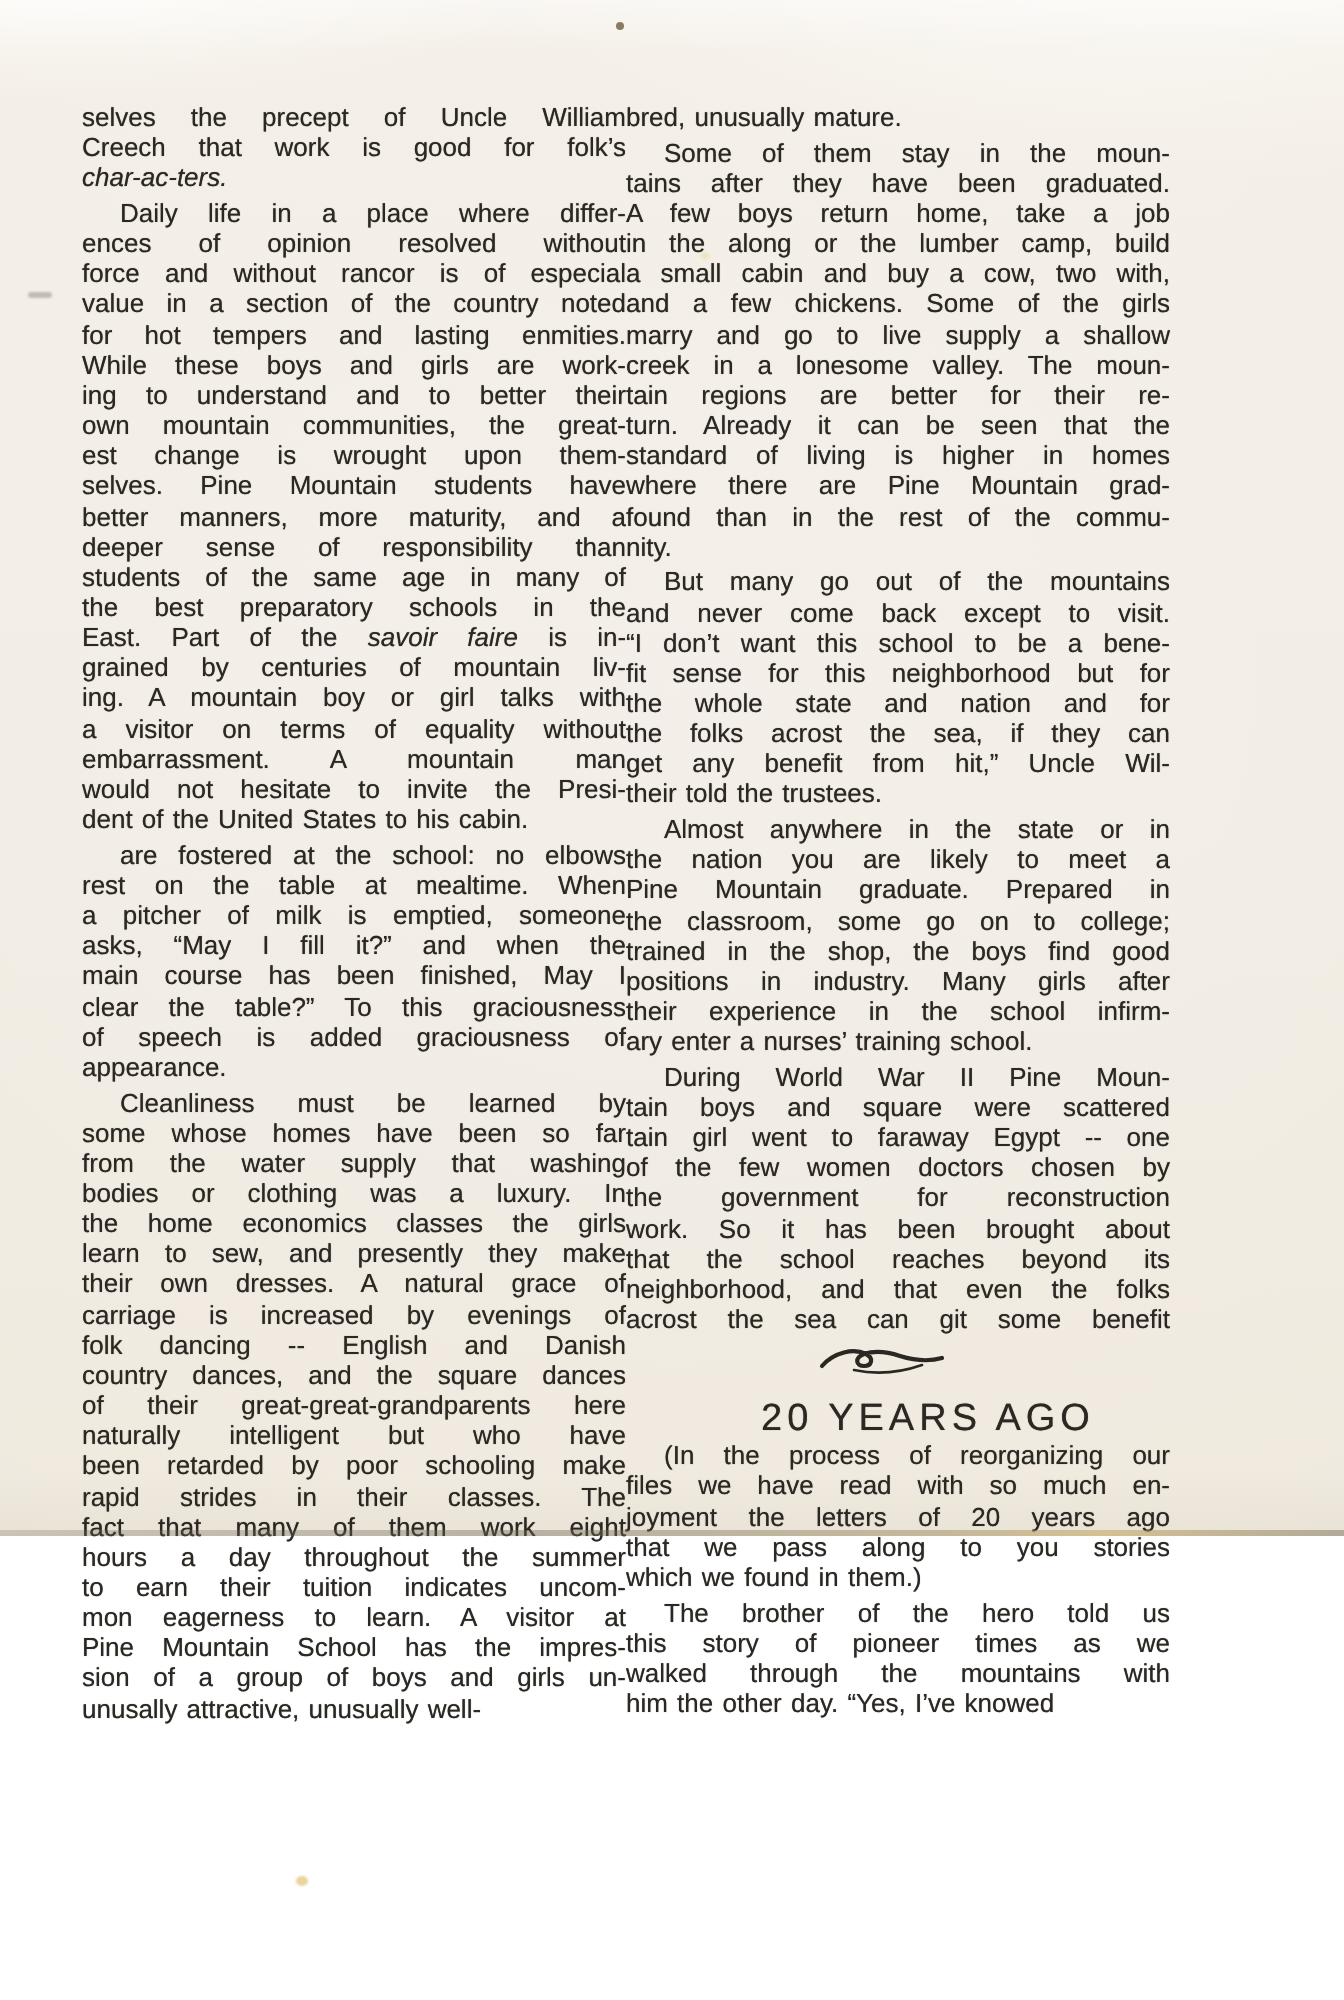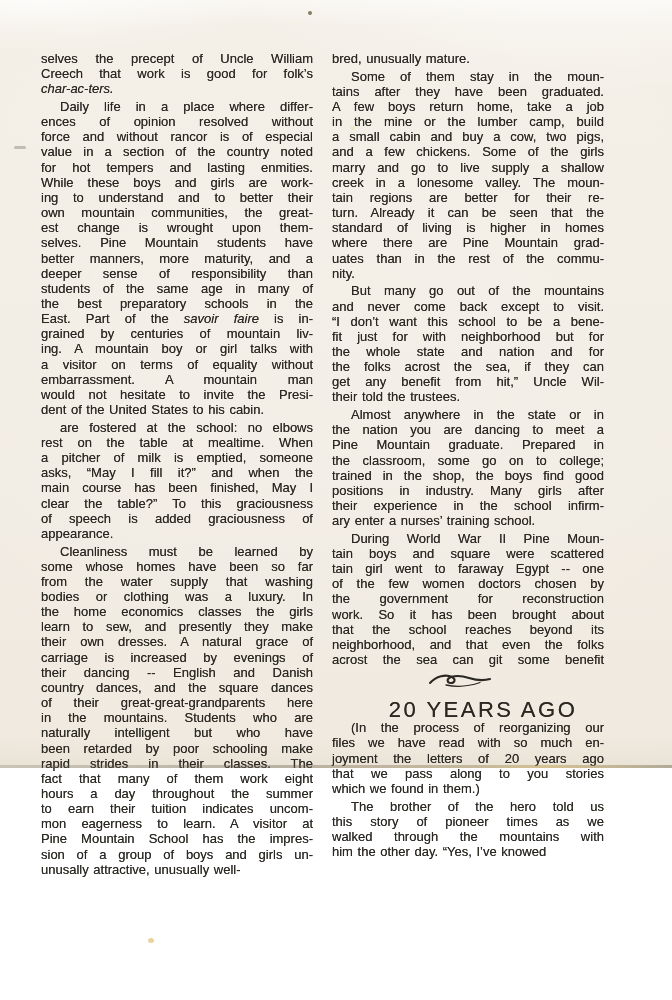--- a/index.html
+++ b/index.html
@@ -9,37 +9,37 @@
     background:
       radial-gradient(ellipse 520px 160px at 88% -2%, rgba(255,255,255,.55), rgba(255,255,255,0) 70%),
       radial-gradient(ellipse 300px 70px at 6% 0%, rgba(255,255,255,.6), rgba(255,255,255,0) 75%),
       radial-gradient(ellipse 900px 700px at 50% 45%, rgba(255,255,255,.18), rgba(0,0,0,0) 80%),
       linear-gradient(180deg,#f3eee5 0%,#f1ece3 55%,#efe9de 96%,#e9e2d5 100%);
     font-family:Liberation Sans, sans-serif;
     color:#2b2823;
   }
   .col{position:absolute;top:51px;font-size:13px;line-height:15.15px;}
   .col-left{left:41px;width:272px;}
-  .col-right{left:332px;width:272px;}
+  .col-right{left:313px;width:272px;}
   .para{margin:0 0 2.5px 0;}
   .para.indent > .line:first-child{padding-left:19px;}
   .line{
     text-align:justify;
     text-align-last:justify;
     white-space:nowrap;
     word-spacing:1px;
     text-shadow:0 0 .4px rgba(43,40,35,.75);
   }
   .line.last{text-align-last:left;}
   .line i{font-style:italic;}
   .ornament{display:flex;justify-content:center;height:16px;margin:5px 0 0 -16px;}
   .ornament svg{display:block;}
   .heading{
     text-align:center;margin:12px 0 0 30px;
-    font-size:22px;line-height:20px;letter-spacing:2.5px;
+    font-size:19px;line-height:20px;letter-spacing:2.5px;
     white-space:nowrap;text-shadow:0 0 .4px rgba(43,40,35,.75);
   }
   .speck{position:absolute;border-radius:50%;}
   .speck-a{left:308px;top:11px;width:4px;height:4px;background:#6a5c3e;opacity:.8;}
   .speck-b{left:148px;top:938px;width:6px;height:5px;background:#e3c57c;opacity:.75;filter:blur(.5px);}
   .speck-c{left:350px;top:126px;width:5px;height:4px;background:#efe3bd;opacity:.8;filter:blur(.5px);}
   .speck-d{left:14px;top:146px;width:12px;height:3px;border-radius:2px;background:#9a968c;opacity:.55;filter:blur(.6px);}
   .bottom-edge{
     position:absolute;left:0;bottom:0;width:672px;height:3px;
     background:linear-gradient(90deg,
@@ -96,69 +96,68 @@
       </div>
       <div class="para indent">
         <div class="line">Cleanliness must be learned by</div>
         <div class="line">some whose homes have been so far</div>
         <div class="line">from the water supply that washing</div>
         <div class="line">bodies or clothing was a luxury. In</div>
         <div class="line">the home economics classes the girls</div>
         <div class="line">learn to sew, and presently they make</div>
         <div class="line">their own dresses. A natural grace of</div>
         <div class="line">carriage is increased by evenings of</div>
-        <div class="line">their dancing -- English and Danish</div>
+        <div class="line">folk dancing -- English and Danish</div>
         <div class="line">country dances, and the square dances</div>
         <div class="line">of their great-great-grandparents here</div>
-        <div class="line">in the mountains. Students who are</div>
         <div class="line">naturally intelligent but who have</div>
         <div class="line">been retarded by poor schooling make</div>
         <div class="line">rapid strides in their classes. The</div>
         <div class="line">fact that many of them work eight</div>
         <div class="line">hours a day throughout the summer</div>
         <div class="line">to earn their tuition indicates uncom-</div>
         <div class="line">mon eagerness to learn. A visitor at</div>
         <div class="line">Pine Mountain School has the impres-</div>
         <div class="line">sion of a group of boys and girls un-</div>
         <div class="line last">unusally attractive, unusually well-</div>
       </div>
     </div>
   <div class="col col-right">
       <div class="para">
         <div class="line last">bred, unusually mature.</div>
       </div>
       <div class="para indent">
         <div class="line">Some of them stay in the moun-</div>
         <div class="line">tains after they have been graduated.</div>
         <div class="line">A few boys return home, take a job</div>
-        <div class="line">in the mine or the lumber camp, build</div>
-        <div class="line">a small cabin and buy a cow, two pigs,</div>
+        <div class="line">in the along or the lumber camp, build</div>
+        <div class="line">a small cabin and buy a cow, two with,</div>
         <div class="line">and a few chickens. Some of the girls</div>
         <div class="line">marry and go to live supply a shallow</div>
         <div class="line">creek in a lonesome valley. The moun-</div>
         <div class="line">tain regions are better for their re-</div>
         <div class="line">turn. Already it can be seen that the</div>
         <div class="line">standard of living is higher in homes</div>
         <div class="line">where there are Pine Mountain grad-</div>
-        <div class="line">uates than in the rest of the commu-</div>
+        <div class="line">found than in the rest of the commu-</div>
         <div class="line last">nity.</div>
       </div>
       <div class="para indent">
         <div class="line">But many go out of the mountains</div>
         <div class="line">and never come back except to visit.</div>
         <div class="line">“I don’t want this school to be a bene-</div>
-        <div class="line">fit just for with neighborhood but for</div>
+        <div class="line">fit sense for this neighborhood but for</div>
         <div class="line">the whole state and nation and for</div>
         <div class="line">the folks acrost the sea, if they can</div>
         <div class="line">get any benefit from hit,” Uncle Wil-</div>
         <div class="line last">their told the trustees.</div>
       </div>
       <div class="para indent">
         <div class="line">Almost anywhere in the state or in</div>
-        <div class="line">the nation you are dancing to meet a</div>
+        <div class="line">the nation you are likely to meet a</div>
         <div class="line">Pine Mountain graduate. Prepared in</div>
         <div class="line">the classroom, some go on to college;</div>
         <div class="line">trained in the shop, the boys find good</div>
         <div class="line">positions in industry. Many girls after</div>
         <div class="line">their experience in the school infirm-</div>
         <div class="line last">ary enter a nurses’ training school.</div>
       </div>
       <div class="para indent">
         <div class="line">During World War II Pine Moun-</div>
         <div class="line">tain boys and square were scattered</div>

